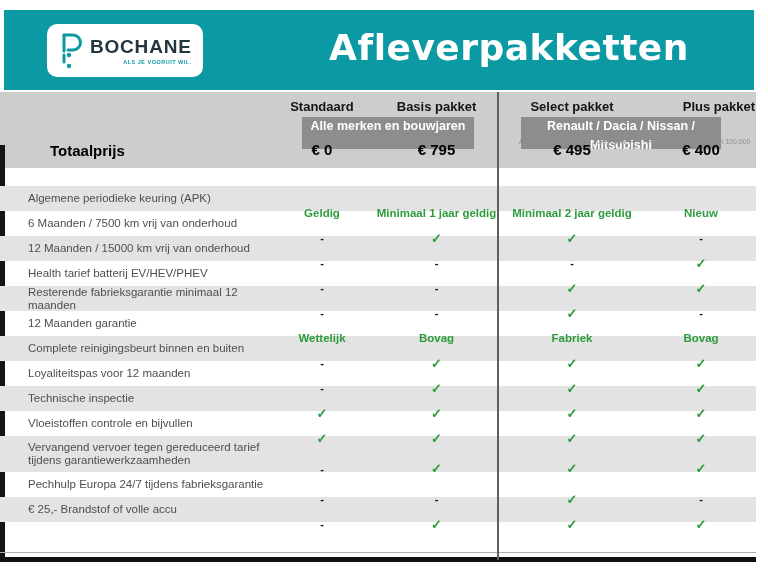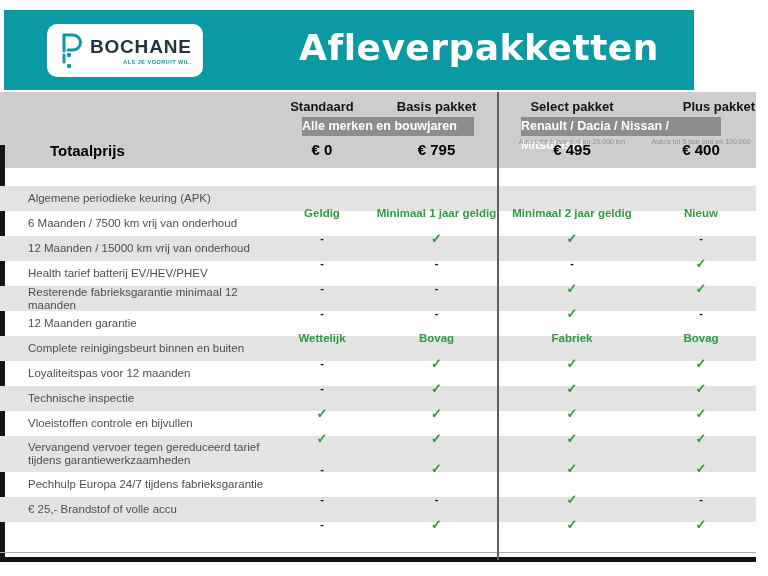--- a/index.html
+++ b/index.html
@@ -4,36 +4,36 @@
 <style>
   :root{
     --teal:#0b99a4; --green:#2e9c3e; --band:#cdcdcd; --stripe:#e3e3e3; --banner:#8d8d8d;
   }
   *{box-sizing:border-box; margin:0; padding:0;}
   html,body{width:768px; height:576px; background:#ffffff; overflow:hidden;
     font-family:"Liberation Sans", sans-serif;}
   .page{position:relative; width:768px; height:576px; background:#fff;}
 
   
-  .header{position:absolute; left:4px; top:10px; width:690px; height:80px; background:var(--teal);}
+  .header{position:absolute; left:4px; top:10px; width:750px; height:80px; background:var(--teal);}
   .logo-box{position:absolute; left:43px; top:14px; width:156px; height:53px; background:#fff;
     border-radius:10px; display:flex; align-items:center; padding:4px 10px 4px 12px;}
   .logo-icon{flex:0 0 auto; margin-right:7px;}
   .logo-text{display:flex; flex-direction:column; align-items:flex-end;}
   .logo-name{font-size:19px; font-weight:700; color:#25353f; letter-spacing:0.8px; line-height:22px;}
   .logo-tagline{font-size:5.5px; font-weight:700; color:var(--teal); letter-spacing:0.5px; margin-top:1px;}
   .title{position:absolute; left:260px; right:0; top:17px; text-align:center; color:#fff;
     font-family:"DejaVu Sans", sans-serif; font-weight:700; font-size:36px; letter-spacing:0.5px;}
 
   
   .band{position:absolute; left:0; top:92px; width:756px; height:76px; background:var(--band); z-index:1;}
   .colhead{position:absolute; top:7px; font-size:13px; font-weight:700; color:#141414; text-align:center;}
   .ch1{left:268px; width:108px;} .ch2{left:376px; width:121px;} .ch3{left:497px; width:150px;} .ch4{left:647px; width:108px;text-align:right;}
-  .makes-banner{position:absolute; top:25px; height:19px; line-height:19px; background:var(--banner);
-    color:#fff; font-weight:700; font-size:12.5px; }
+  .makes-banner{position:absolute; top:25px; height:32px; line-height:19px; background:var(--banner);
+    color:#fff; font-weight:700; font-size:12.5px; text-align:center;}
   .banner-left{left:302px; width:172px;}
   .banner-right{left:521px; width:200px;}
   .colnote{position:absolute; top:46px; font-size:7px; color:#8f8f8f; text-align:center;}
   .cn3{left:497px; width:150px;} .cn4{left:647px; width:108px;}
   .totaal-label{position:absolute; left:50px; top:50px; font-size:15px; font-weight:700; color:#000;}
   .price{position:absolute; top:49px; font-size:15px; font-weight:700; color:#000; text-align:center;}
   .p1{left:268px; width:108px;} .p2{left:376px; width:121px;} .p3{left:497px; width:150px;} .p4{left:647px; width:108px;}
 
   
   .left-bar{position:absolute; left:0; top:145px; width:5px; height:412px; background:#151515; z-index:2;}

